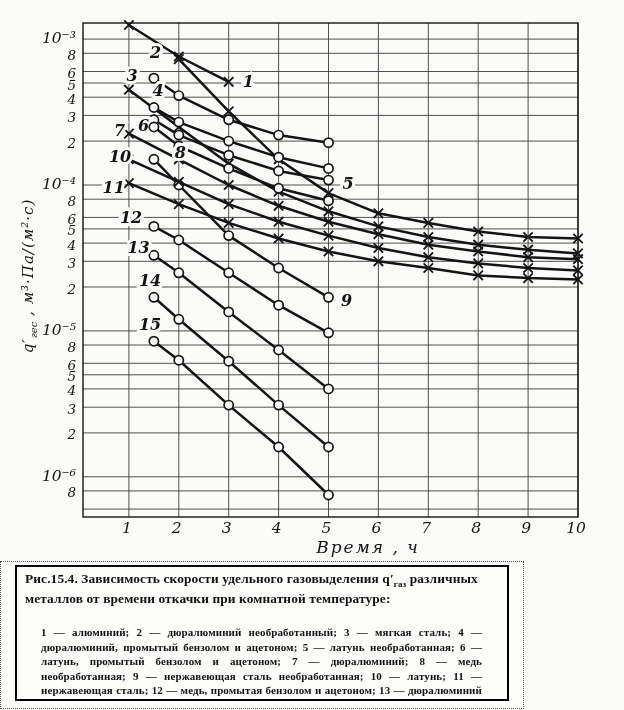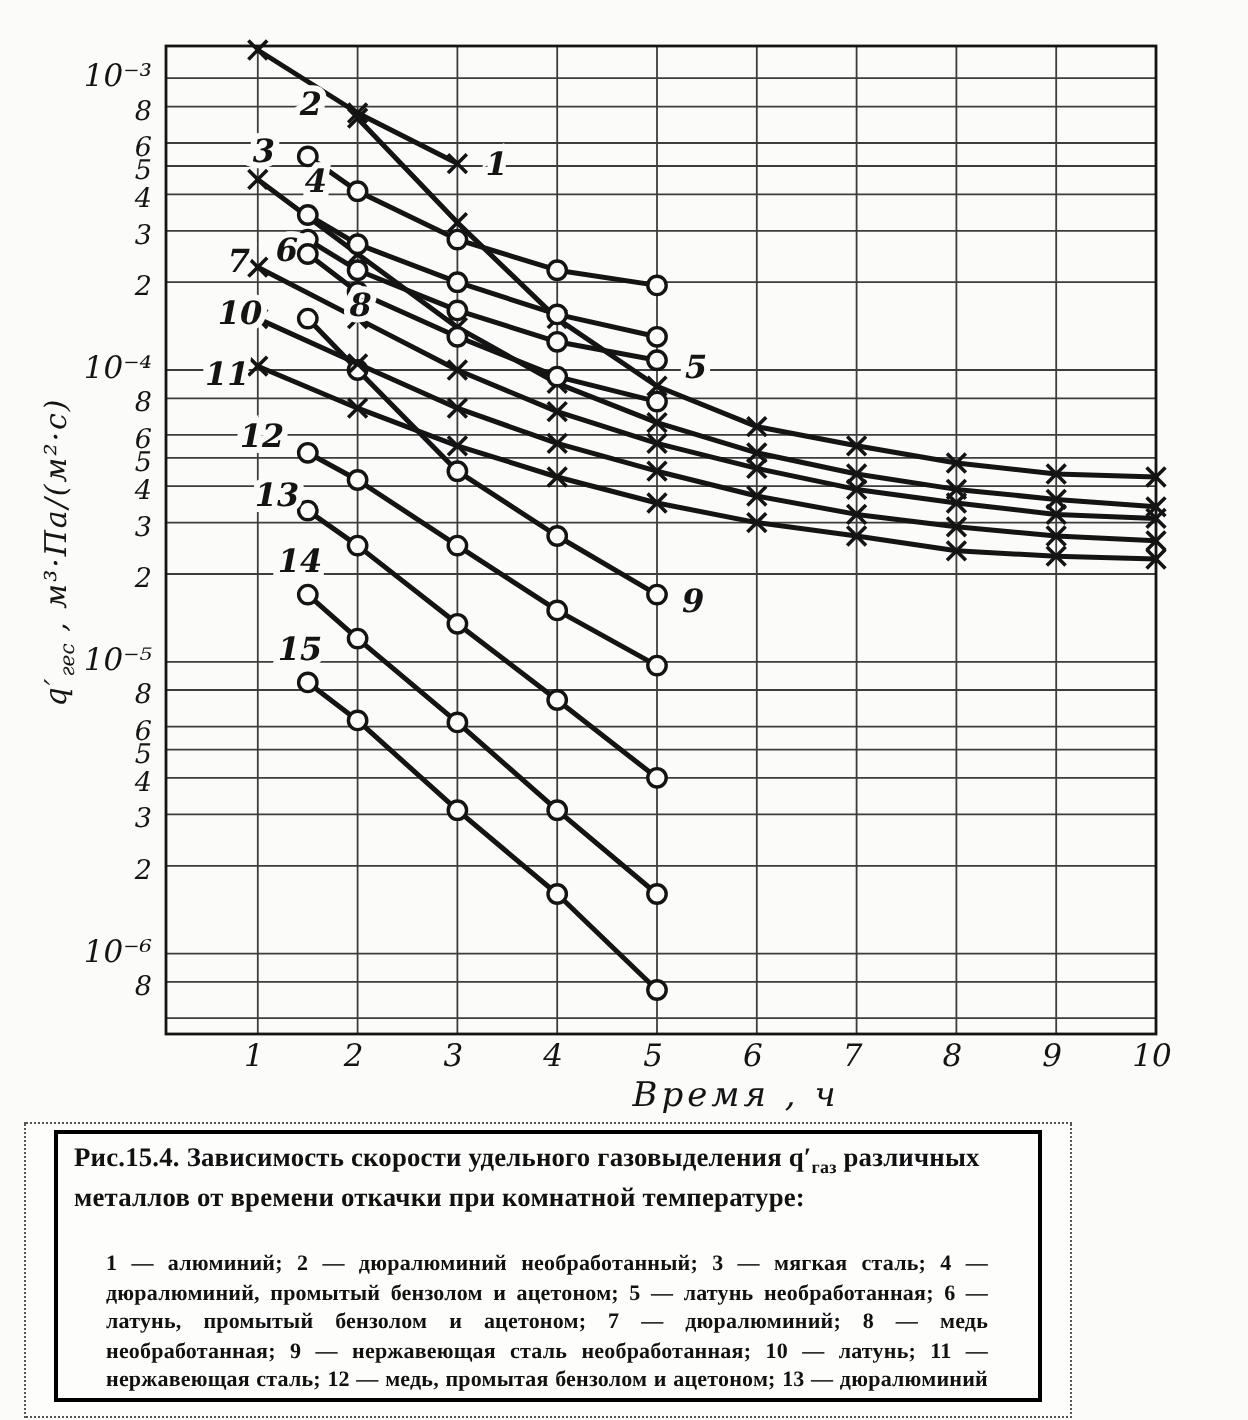--- a/index.html
+++ b/index.html
@@ -14,21 +14,21 @@
   .chart-area svg{position:absolute;left:0;top:0;}
   .y-axis-title{
     position:absolute;left:-95px;top:265px;width:250px;height:22px;
     transform:rotate(-90deg);
     font-family:"DejaVu Serif", serif;
     font-style:italic;font-size:15px;letter-spacing:1px;
     text-align:center;white-space:nowrap;color:#151515;
   }
   .y-axis-title sub{font-size:10px;letter-spacing:0;}
   .caption-outer{
-    position:absolute;left:12px;top:561px;width:524px;height:148px;
+    position:absolute;left:0;top:561px;width:524px;height:148px;
     border:1px dotted #555;box-sizing:border-box;background:#fdfdfc;
   }
   .caption-box{
     position:absolute;left:14px;right:14px;top:3px;bottom:7px;
     border:2.5px solid #000;
     padding:3px 9px 4px 8px;overflow:hidden;background:#fdfdfc;
   }
   .cap-title{
     margin:0 0 1px 0;font-weight:bold;font-size:13.4px;line-height:1.4;
     letter-spacing:0.1px;

